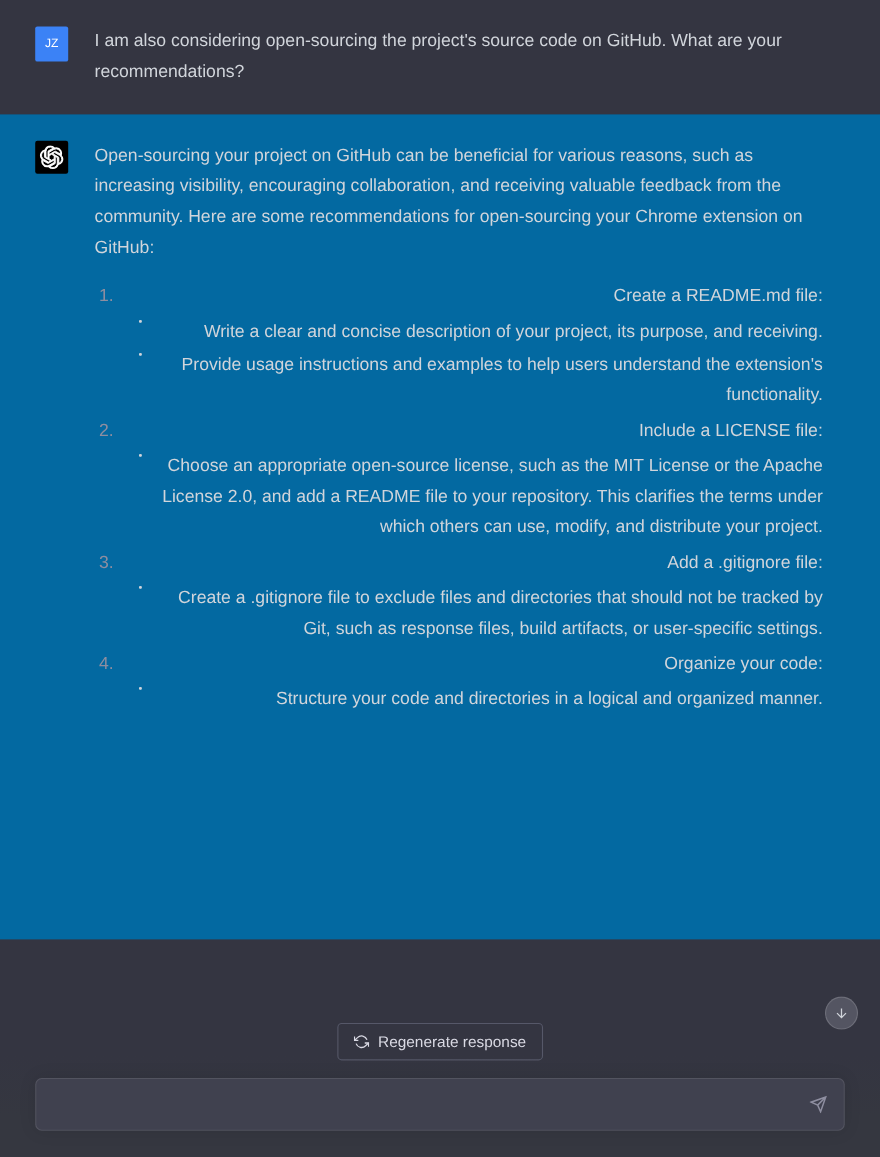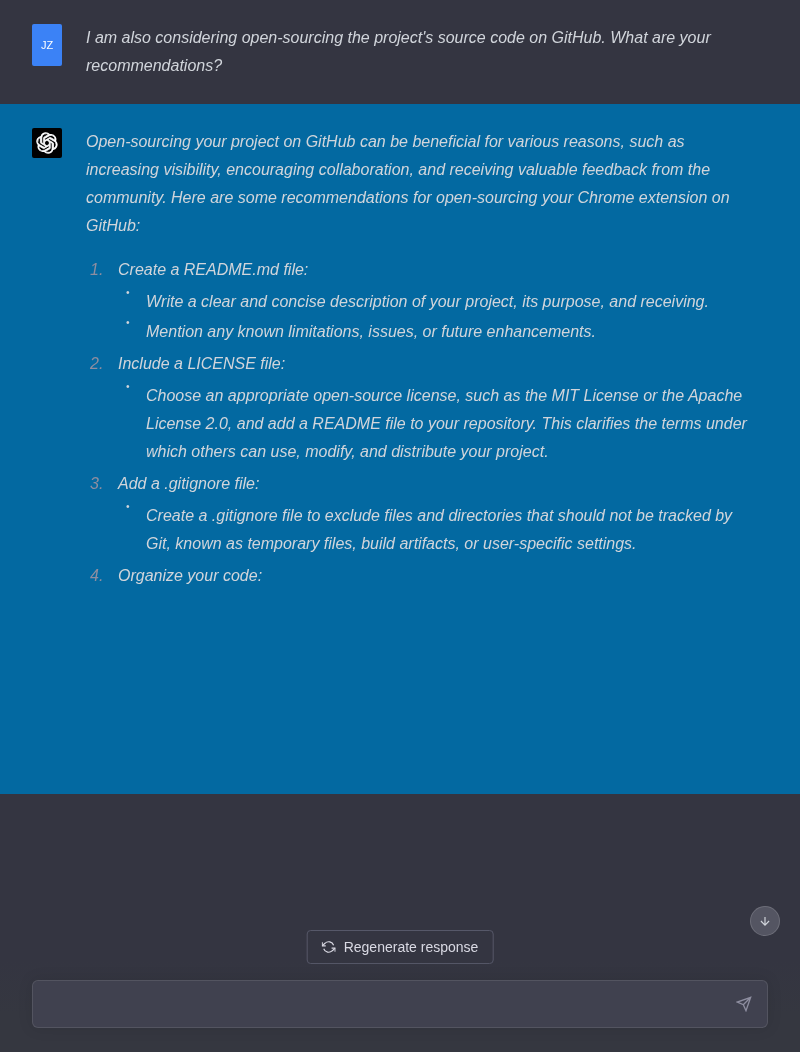--- a/index.html
+++ b/index.html
@@ -17,50 +17,50 @@
   display: flex;
   padding: 24px 32px;
   gap: 24px;
 }
 
 .message.user { background: #343541; }
 .message.assistant { background: #0369a1; }
 
 .avatar {
   width: 30px;
-  height: 42px;
+  height: 32px;
   border-radius: 2px;
   flex-shrink: 0;
   display: flex;
   align-items: center;
   justify-content: center;
   font-size: 11px;
   font-weight: 500;
 }
 
 .avatar.user-avatar {
   background: #3b82f6;
   color: white;
 }
 
 .message-content {
   flex: 1;
   font-size: 16px;
   line-height: 1.75;
   color: #d1d5db;
   padding-right: 20px;
-  font-style: italic;
 }
 
 .message-content p { margin-bottom: 16px; }
 
 ol.numbered-list {
   list-style: none;
   counter-reset: item;
   margin-left: 4px;
+  text-align: right;
 }
 
 ol.numbered-list > li {
   counter-increment: item;
   margin-bottom: 4px;
   position: relative;
   padding-left: 28px;
 }
 
 ol.numbered-list > li::before {
@@ -200,29 +200,30 @@
     <svg viewBox="0 0 41 41" fill="none" stroke="currentColor" stroke-width="1.5">
       <path d="M37.532 16.87a9.963 9.963 0 0 0-.856-8.184 10.078 10.078 0 0 0-10.855-4.835A9.964 9.964 0 0 0 18.306.5a10.079 10.079 0 0 0-9.614 6.977 9.967 9.967 0 0 0-6.664 4.834 10.08 10.08 0 0 0 1.24 11.817 9.965 9.965 0 0 0 .856 8.185 10.079 10.079 0 0 0 10.855 4.835 9.965 9.965 0 0 0 7.516 3.35 10.078 10.078 0 0 0 9.617-6.981 9.967 9.967 0 0 0 6.663-4.834 10.079 10.079 0 0 0-1.243-11.813Z" fill="white" stroke="none"></path>
       <path d="M22.498 37.886a7.474 7.474 0 0 1-4.799-1.735c.061-.033.168-.091.237-.134l7.964-4.6a1.294 1.294 0 0 0 .655-1.134V19.054l3.366 1.944a.12.12 0 0 1 .066.092v9.299a7.505 7.505 0 0 1-7.49 7.496ZM6.392 31.006a7.471 7.471 0 0 1-.894-5.023c.06.036.162.099.237.141l7.964 4.6a1.297 1.297 0 0 0 1.308 0l9.724-5.614v3.888a.12.12 0 0 1-.048.103l-8.051 4.649a7.504 7.504 0 0 1-10.24-2.744ZM4.297 13.62A7.469 7.469 0 0 1 8.2 10.333c0 .068-.004.19-.004.274v9.201a1.294 1.294 0 0 0 .654 1.132l9.723 5.614-3.366 1.944a.12.12 0 0 1-.114.01L7.04 23.856a7.504 7.504 0 0 1-2.743-10.237Zm27.658 6.437-9.724-5.615 3.367-1.943a.121.121 0 0 1 .113-.01l8.052 4.648a7.498 7.498 0 0 1-1.158 13.528v-9.476a1.293 1.293 0 0 0-.65-1.132Zm3.35-5.043c-.059-.037-.162-.099-.236-.141l-7.965-4.6a1.298 1.298 0 0 0-1.308 0l-9.723 5.614v-3.888a.12.12 0 0 1 .048-.103l8.05-4.645a7.497 7.497 0 0 1 11.135 7.763Zm-21.063 6.929-3.367-1.944a.12.12 0 0 1-.065-.092v-9.299a7.497 7.497 0 0 1 12.293-5.756 6.94 6.94 0 0 0-.236.134l-7.965 4.6a1.294 1.294 0 0 0-.654 1.132l-.006 11.225Zm1.829-3.943 4.33-2.501 4.332 2.5v5l-4.331 2.5-4.331-2.5V18Z" fill="#000"></path>
     </svg>
   </div>
   <div class="message-content">
     <p>Open-sourcing your project on GitHub can be beneficial for various reasons, such as increasing visibility, encouraging collaboration, and receiving valuable feedback from the community. Here are some recommendations for open-sourcing your Chrome extension on GitHub:</p>
     <ol class="numbered-list" id="rec-list">
         <li><span>Create a README.md file:</span><ul class="bullet-list">
             <li>Write a clear and concise description of your project, its purpose, and receiving.</li>
-            <li>Mention any known limitations, issues, or future enhancements.</li>
+            <li>Provide usage instructions and examples to help users understand the extension's functionality.</li>
           </ul></li>
         <li><span>Include a LICENSE file:</span><ul class="bullet-list">
             <li>Choose an appropriate open-source license, such as the MIT License or the Apache License 2.0, and add a README file to your repository. This clarifies the terms under which others can use, modify, and distribute your project.</li>
           </ul></li>
         <li><span>Add a .gitignore file:</span><ul class="bullet-list">
-            <li>Create a .gitignore file to exclude files and directories that should not be tracked by Git, known as temporary files, build artifacts, or user-specific settings.</li>
+            <li>Create a .gitignore file to exclude files and directories that should not be tracked by Git, such as response files, build artifacts, or user-specific settings.</li>
           </ul></li>
         <li><span>Organize your code:</span><ul class="bullet-list">
+            <li>Structure your code and directories in a logical and organized manner.</li>
           </ul></li>
       </ol>
   </div>
 </div>
 
 <button class="scroll-down-button">
   <svg viewBox="0 0 24 24" fill="none" stroke="currentColor" stroke-width="2">
     <path d="M12 5v14M19 12l-7 7-7-7"></path>
   </svg>
 </button>

